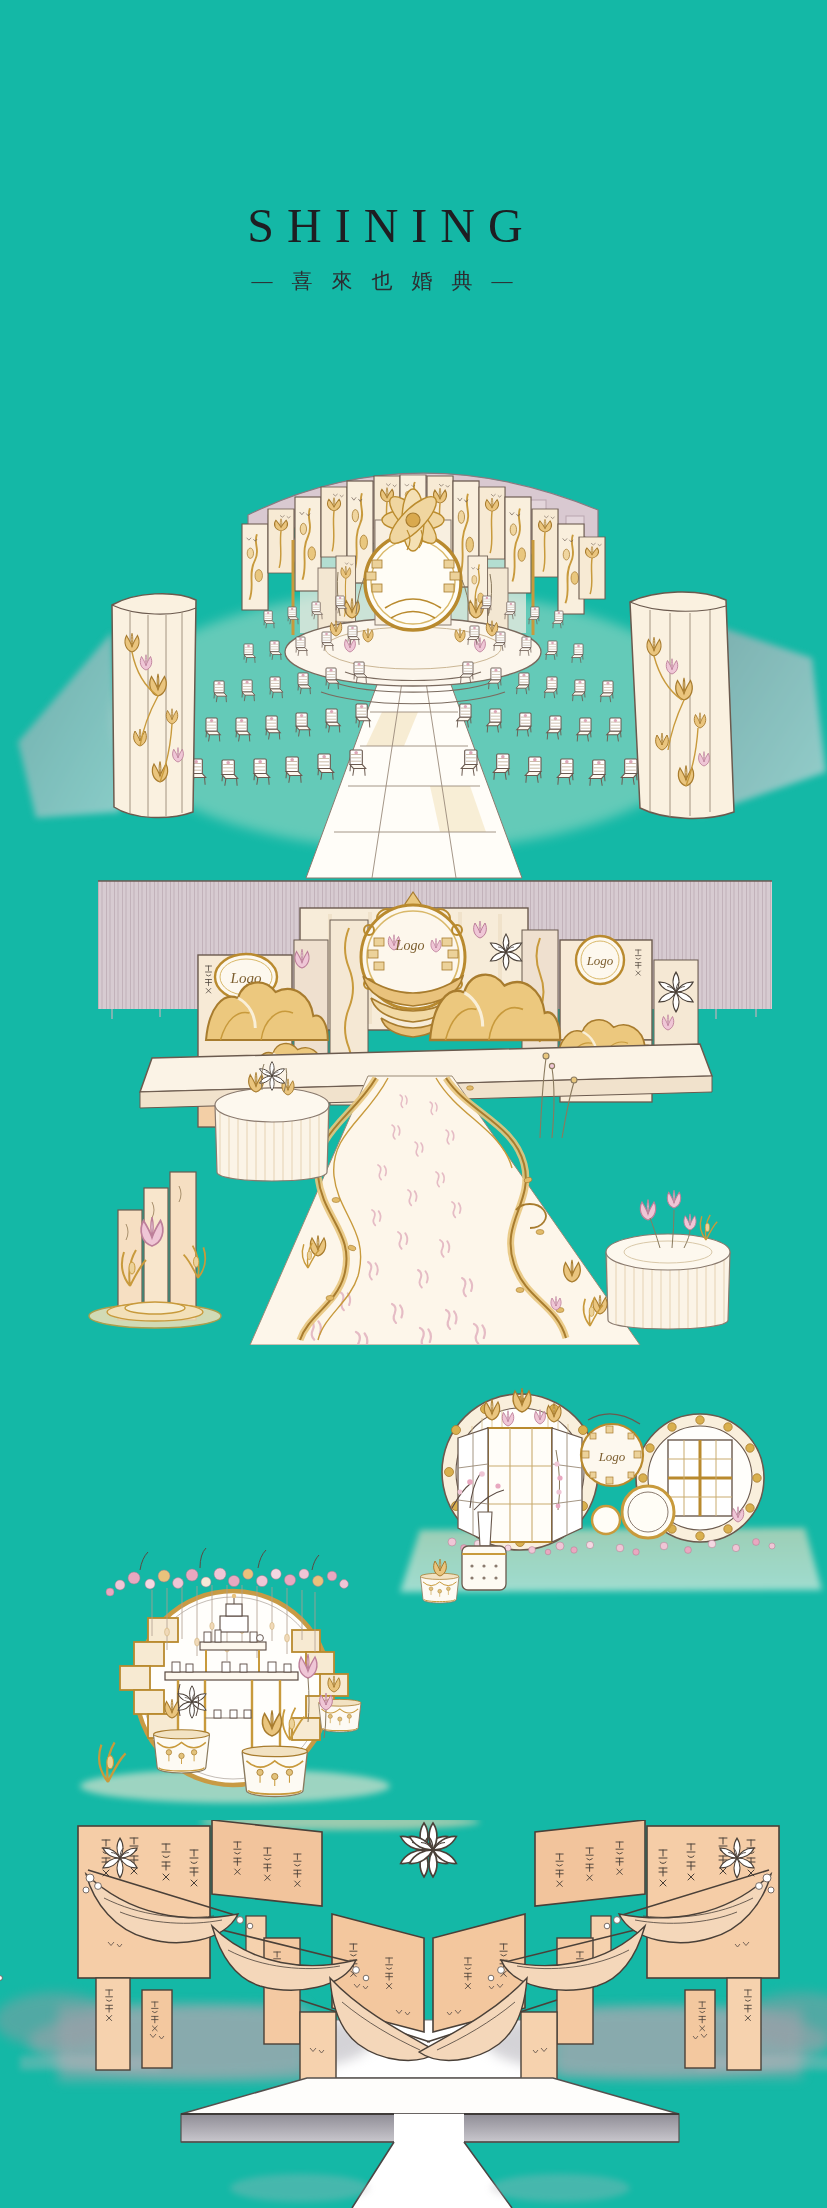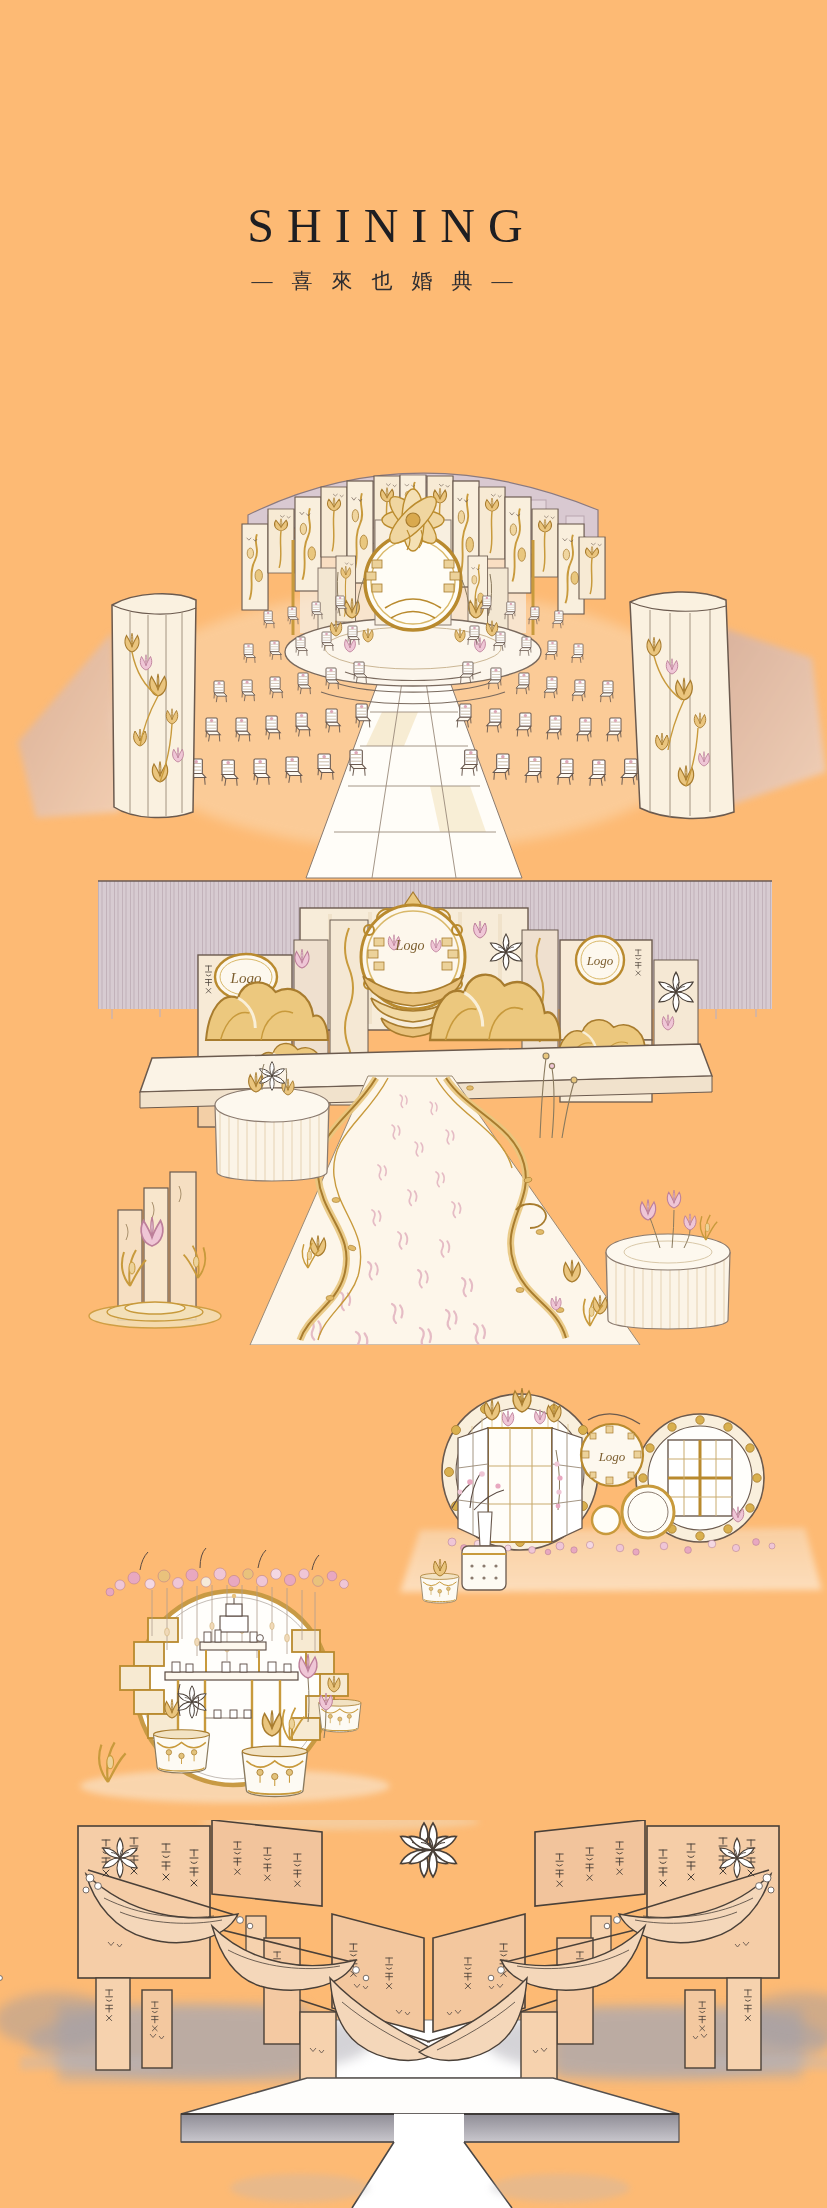--- a/index.html
+++ b/index.html
@@ -1,16 +1,16 @@
 <!DOCTYPE html>
 <html><head>
 <meta charset="utf-8">
 <style>
   html,body{margin:0;padding:0;background:#ffffff;}
-  .page{position:relative;width:827px;height:2208px;background:#fdba74;overflow:hidden;
+  .page{position:relative;width:827px;height:2208px;background:#14b8a6;overflow:hidden;
         font-family:"Liberation Serif", serif;}
   .brand{position:absolute;top:198px;left:0;width:827px;text-align:center;
          transform:translateX(-22px);}
   .brand h1{margin:0;font-weight:400;font-size:48px;letter-spacing:13px;
             color:#1e1e22;font-family:"Liberation Serif", serif;}
   .brand .sub{margin-top:14px;font-size:21px;letter-spacing:19px;color:#2d2d31;
               font-family:"Liberation Serif","DejaVu Sans",serif;}
   .scene{position:absolute;left:0;width:827px;}
   .scene svg{display:block;}
   .s1{top:420px;} .s2{top:880px;} .s3{top:1380px;} .s4{top:1820px;}

